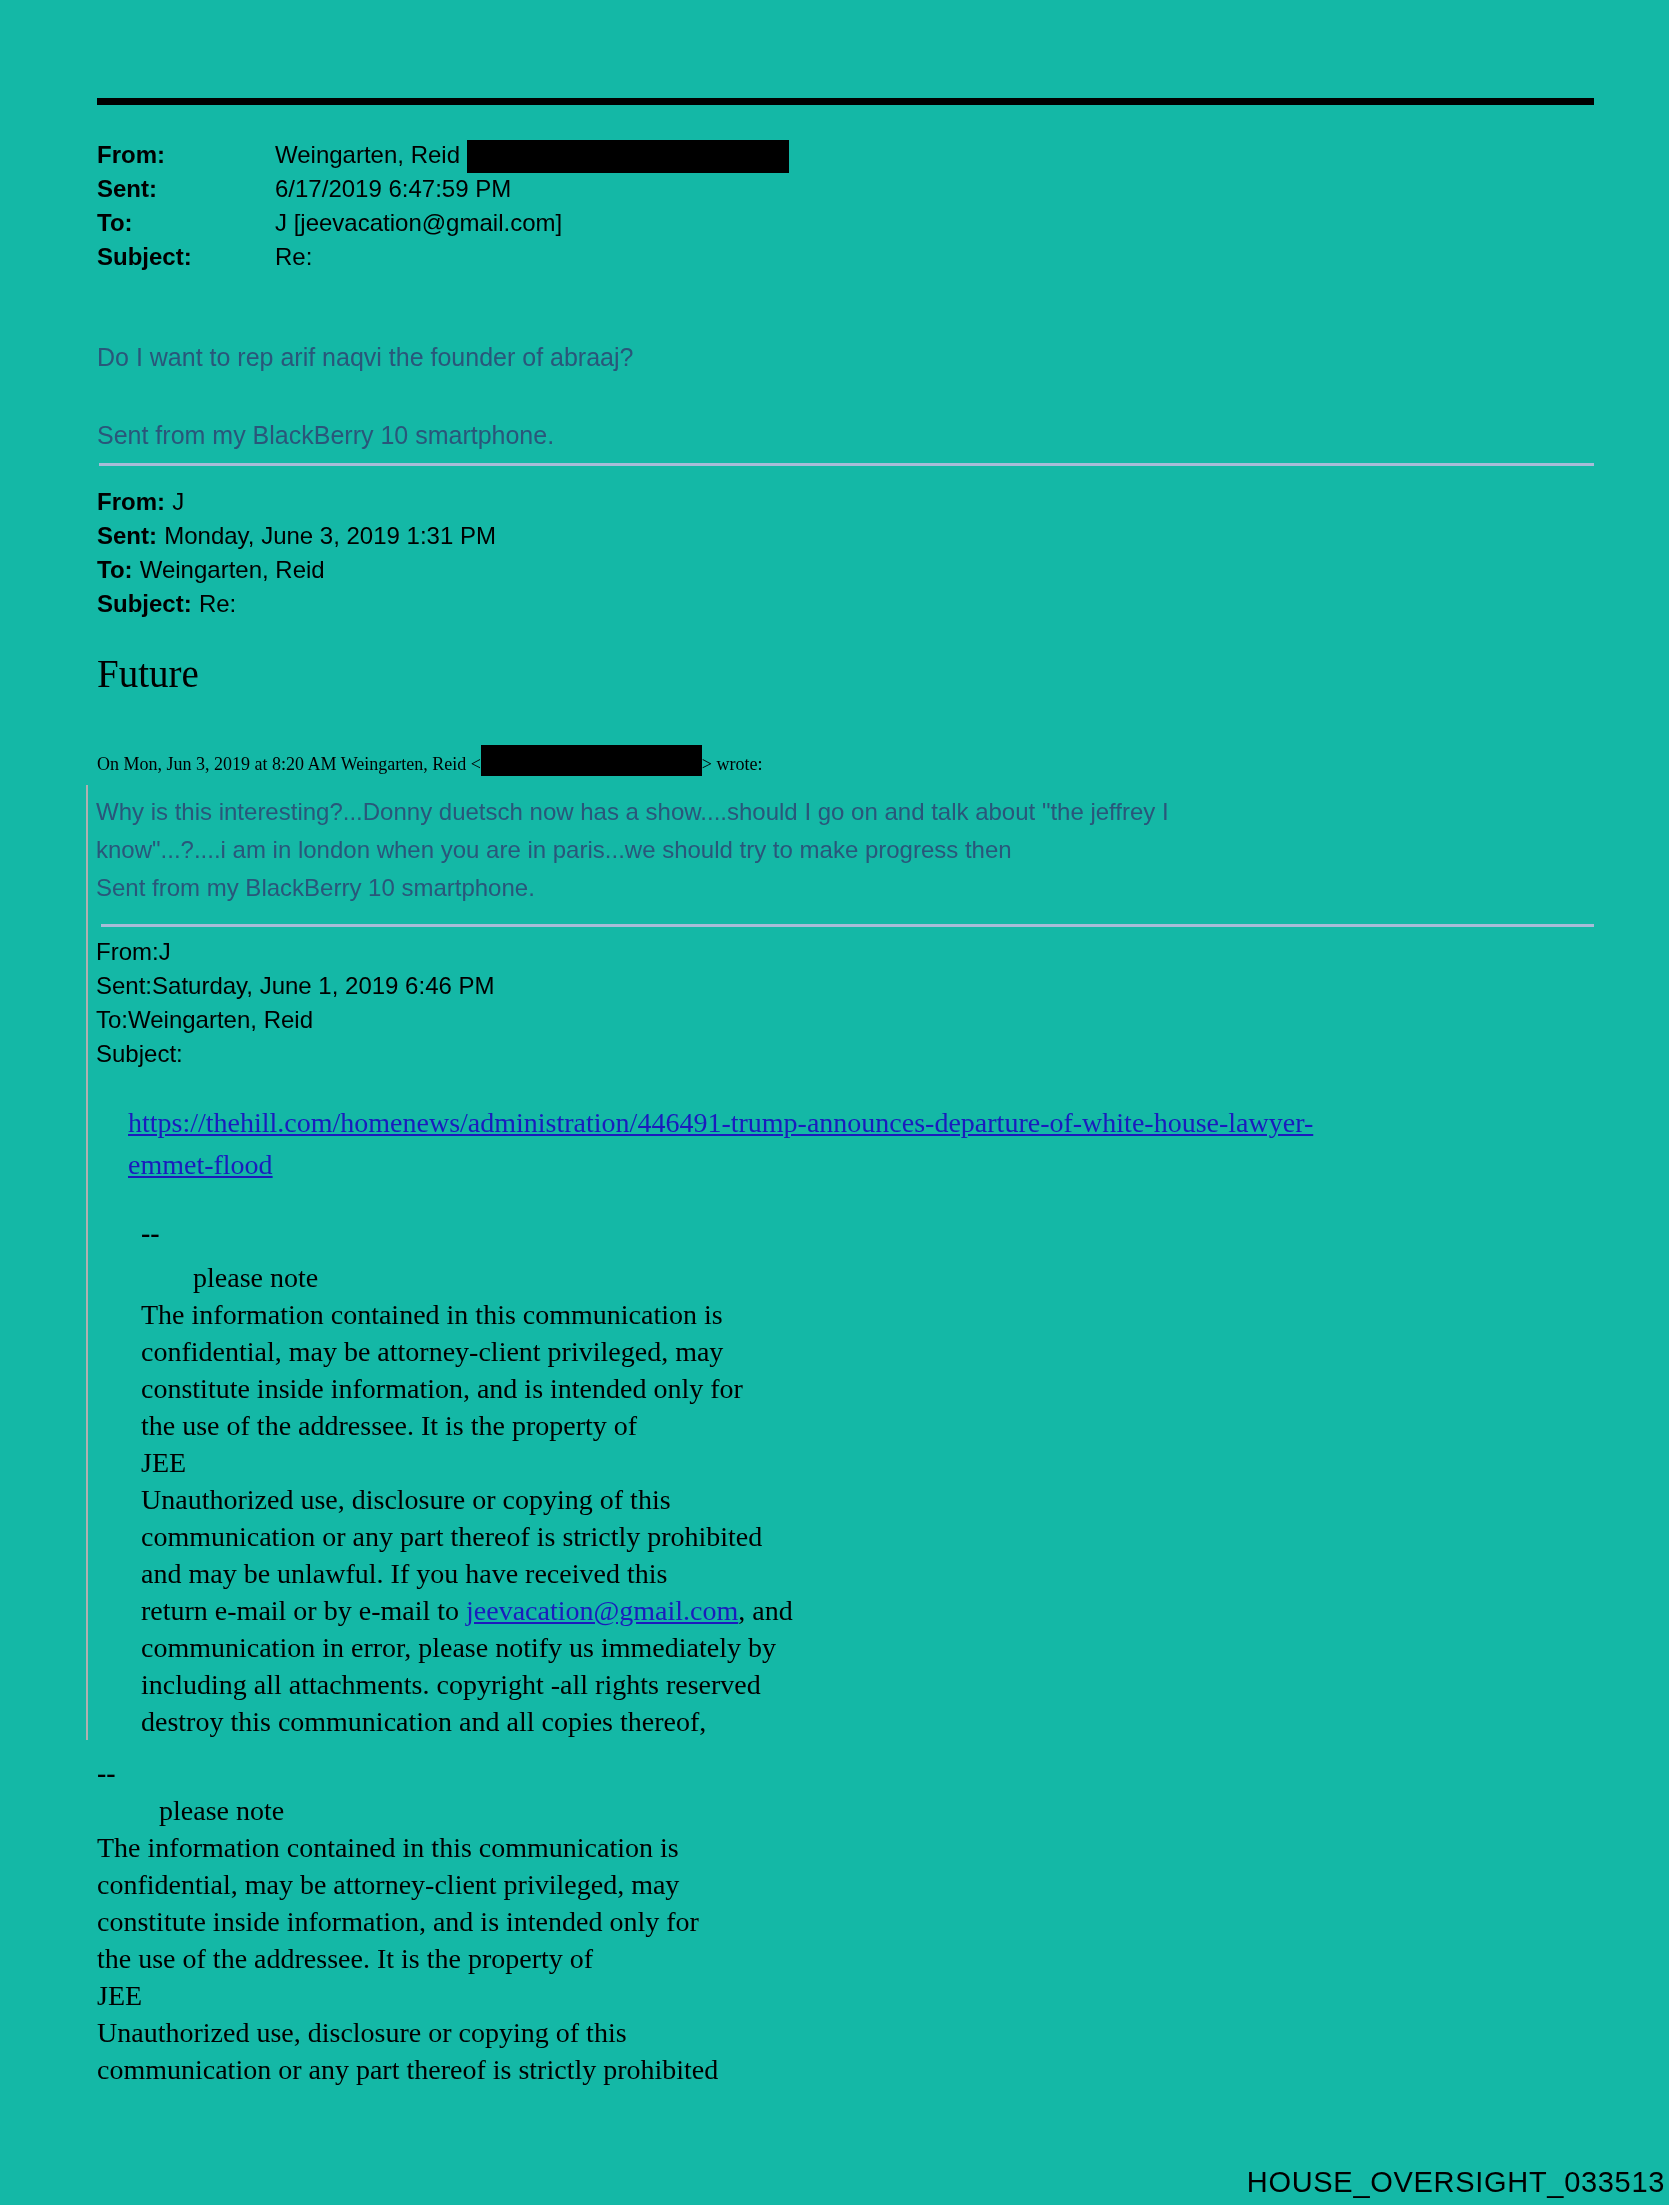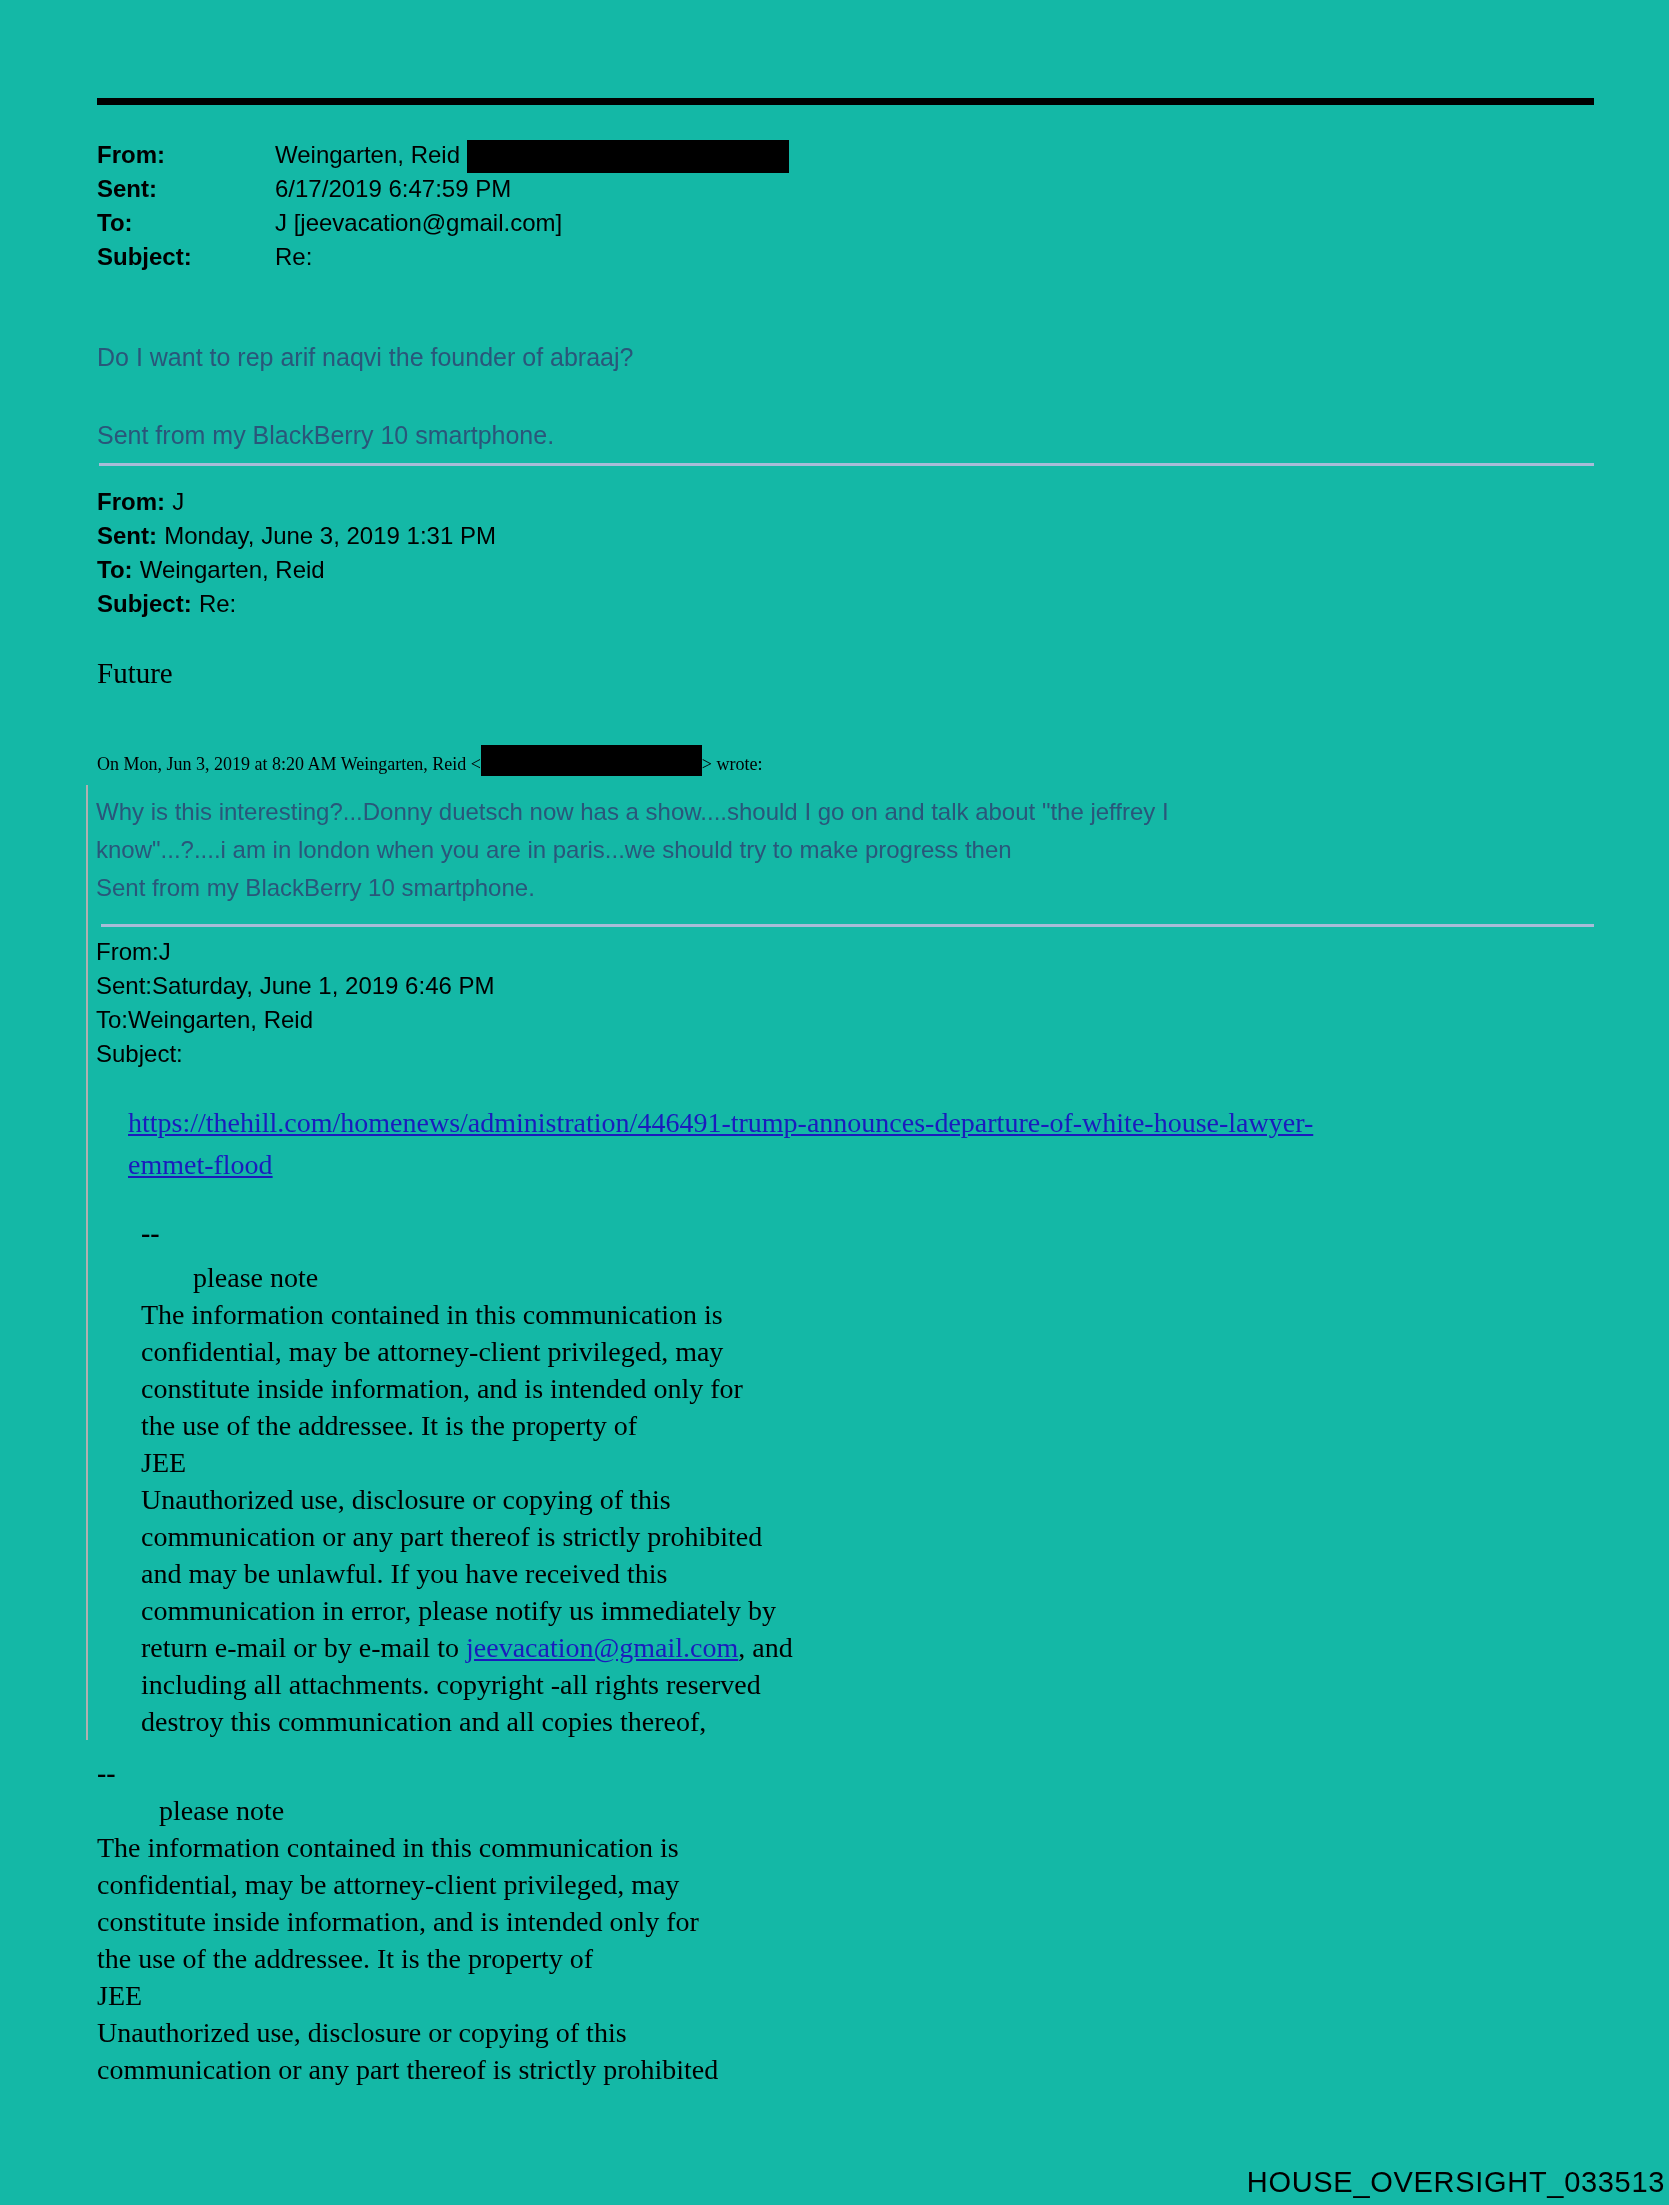--- a/index.html
+++ b/index.html
@@ -50,21 +50,21 @@
   
   .ihdr{
     margin:18.3px 75px 0 97px;
     font-size:24px;
     line-height:34px;
   }
   .ihdr .b{font-weight:700;margin-right:7.2px;}
   .serif{font-family:"Liberation Serif", serif;margin-left:32px;}
   .future{
     margin:36px 75px 0 97px;
-    font-size:29px;line-height:33px;
+    font-size:39px;line-height:33px;
   }
   .quote-intro{
     margin:55px 75px 0 97px;
     font-size:18px;line-height:34px;
   }
   
   .quote{
     margin:5.2px 75px 0 86px;
     border-left:2.6px solid #b0b0b0;
     padding-left:8px;
@@ -190,24 +190,24 @@
 
     <div class="d-lines serif q-pad">
       <div class="line">The information contained in this communication is</div>
       <div class="line">confidential, may be attorney-client privileged, may</div>
       <div class="line">constitute inside information, and is intended only for</div>
       <div class="line">the use of the addressee. It is the property of</div>
       <div class="line">JEE</div>
       <div class="line">Unauthorized use, disclosure or copying of this</div>
       <div class="line">communication or any part thereof is strictly prohibited</div>
       <div class="line">and may be unlawful. If you have received this</div>
-      <div class="line">communication in error, please notify us immediately by</div>
       <div class="line">
         <span>return e-mail or by e-mail to </span><span class="link">jeevacation@gmail.com</span><span>, and</span>
       </div>
+      <div class="line">communication in error, please notify us immediately by</div>
       <div class="line">including all attachments. copyright -all rights reserved</div>
       <div class="line">destroy this communication and all copies thereof,</div>
     </div>
 
   </div>
 
   <div class="outer-sep serif">--</div>
   <div class="outer-note serif">please note</div>
 
   <div class="outer-lines serif">

